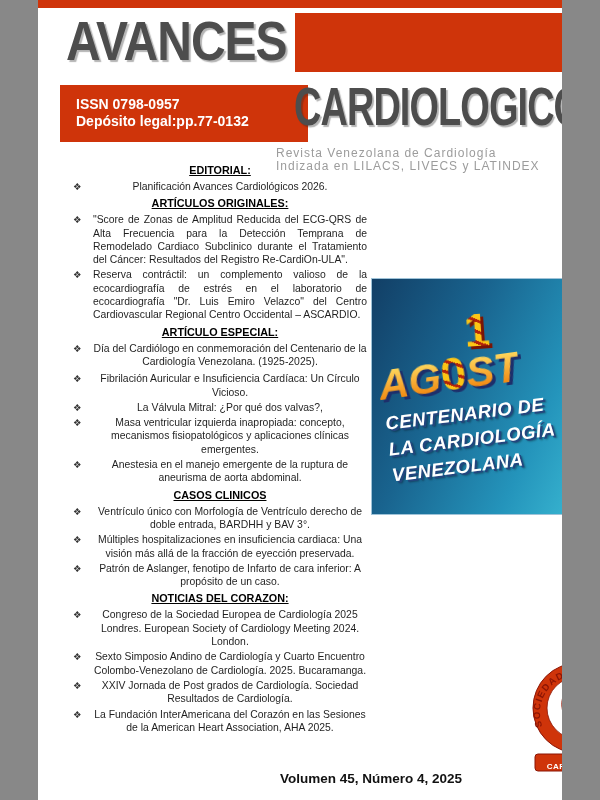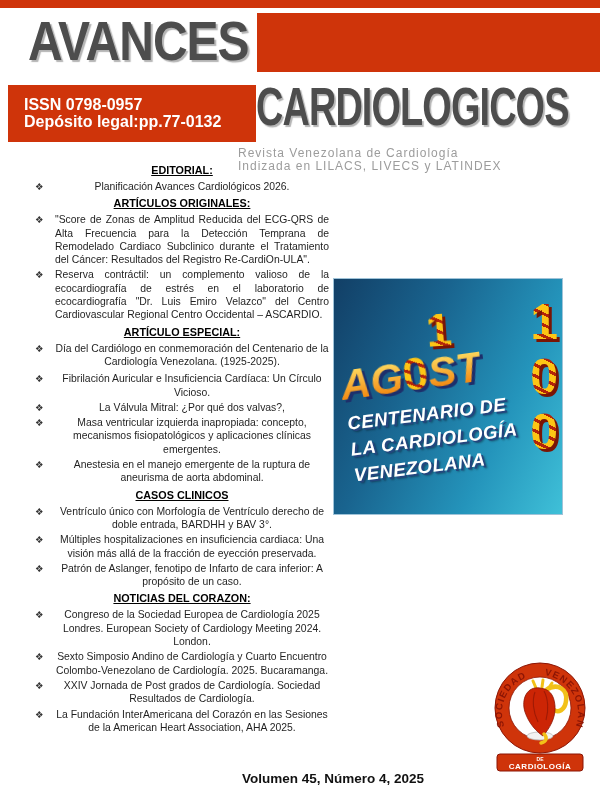--- a/index.html
+++ b/index.html
@@ -1,31 +1,31 @@
 <!DOCTYPE html>
 <html><head>
 <meta charset="utf-8">
 <style>
   html,body{margin:0;padding:0;background:#888;}
   .page{
-    position:relative;width:600px;height:800px;background:#ffffff;
+    position:relative;width:524px;height:800px;background:#ffffff;
     overflow:hidden;font-family:"Liberation Sans",sans-serif;
     margin:0 auto;
   }
   
   .top-bar{position:absolute;left:0;top:0;width:600px;height:8px;background:#cf340a;}
   .avances-red-box{position:absolute;left:257px;top:13px;width:343px;height:59px;background:#cf340a;}
   .title-avances{
     position:absolute;left:28px;top:9px;font-size:48px;font-weight:bold;color:#4d4d4d;
     letter-spacing:-1px;transform:scaleY(1.15);transform-origin:top left;
     text-shadow:2px 2px 1px rgba(40,40,40,.35);white-space:nowrap;
   }
   .issn-box{
-    position:absolute;left:8px;top:85px;width:248px;height:57px;background:#cf340a;
-    color:#fff;font-weight:bold;font-size:16px;line-height:17px;
+    position:absolute;left:22px;top:85px;width:248px;height:57px;background:#cf340a;
+    color:#fff;font-weight:bold;font-size:14px;line-height:17px;
     padding:11px 0 0 16px;box-sizing:border-box;
   }
   .title-cardiologicos{
     position:absolute;left:256px;top:76px;font-size:44px;font-weight:bold;color:#4d4d4d;
     transform:scale(0.86,1.22);transform-origin:top left;letter-spacing:-1px;
     text-shadow:2px 2px 1px rgba(40,40,40,.35);white-space:nowrap;
   }
   .subtitle{
     position:absolute;left:238px;top:147px;width:358px;text-align:left;
     color:#9c9c9c;font-size:12px;letter-spacing:1px;line-height:13px;

